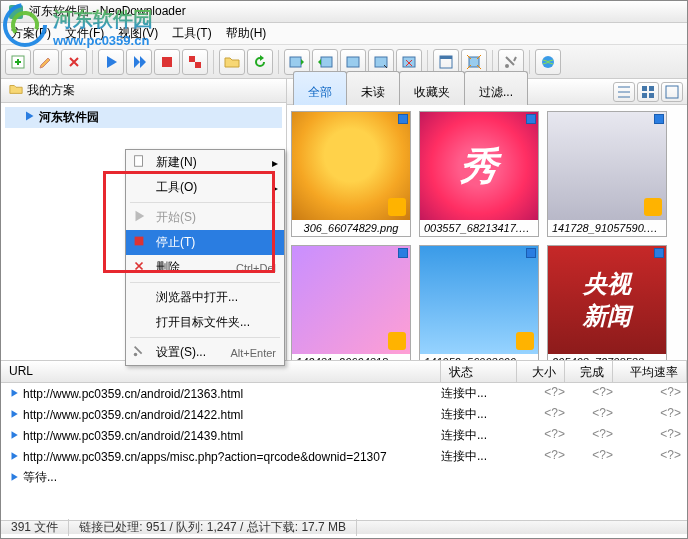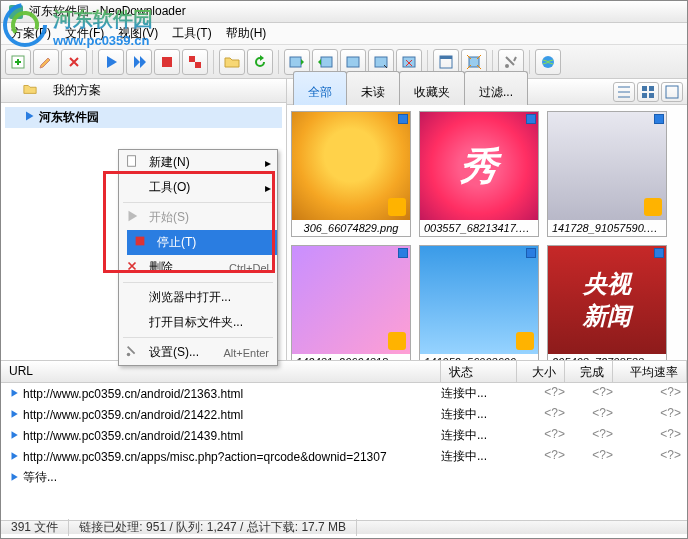--- a/index.html
+++ b/index.html
@@ -7,21 +7,21 @@
 .titlebar { height: 22px; background: linear-gradient(#fff, #e8e8e8); border-bottom: 1px solid #ccc; padding: 3px 8px; display: flex; align-items: center; gap: 6px; }
 .titlebar .tb-icon { width: 14px; height: 14px; background: #4a8; border-radius: 2px; }
 .menubar { height: 22px; background: #fafafa; border-bottom: 1px solid #ddd; display: flex; align-items: center; padding: 0 4px; gap: 2px; }
 .menubar span { padding: 2px 6px; cursor: default; }
 .toolbar { height: 34px; background: linear-gradient(#f7f7f7, #e9e9e9); border-bottom: 1px solid #ccc; display: flex; align-items: center; padding: 0 4px; gap: 2px; }
 .tbtn { width: 26px; height: 26px; border: 1px solid #bbb; background: linear-gradient(#fff, #eee); border-radius: 3px; display: flex; align-items: center; justify-content: center; }
 .tbtn svg { width: 16px; height: 16px; }
 .sep { width: 1px; height: 24px; background: #ccc; margin: 0 3px; }
 .main { display: flex; height: calc(100% - 22px - 22px - 34px - 160px - 18px); }
 .sidebar { width: 286px; border-right: 1px solid #ccc; background: #fff; position: relative; }
-.side-head { background: linear-gradient(#fff, #e9e9e9); border-bottom: 1px solid #ccc; padding: 3px 22px; display: flex; align-items: center; gap: 16px; }
+.side-head { background: linear-gradient(#fff, #e9e9e9); border-bottom: 1px solid #ccc; padding: 3px 8px; display: flex; align-items: center; gap: 4px; }
 .tree { padding: 4px; }
 .tree-row { display: flex; align-items: center; gap: 4px; padding: 2px 4px 2px 18px; }
 .tree-row.selected { background: #d9eafc; }
 .content { flex: 1; display: flex; flex-direction: column; background: #fff; }
 .tabbar { height: 26px; background: linear-gradient(#fff, #e9e9e9); border-bottom: 1px solid #ccc; display: flex; align-items: center; padding-left: 6px; gap: 0; }
 .tab { padding: 12px 14px; border: 1px solid #aaa; border-bottom: none; background: linear-gradient(#f5f5f5,#e5e5e5); border-radius: 3px 3px 0 0; margin-right: -1px; }
 .tab.active { background: linear-gradient(#e3f0ff,#cde5ff); color: #0b64c2; }
 .small-btns { margin-left: auto; display: flex; gap: 2px; padding-right: 4px; }
 .small-btns .tbtn { width: 22px; height: 20px; }
 .thumbs { flex: 1; overflow: auto; padding: 6px 4px; display: flex; flex-wrap: wrap; gap: 8px; align-content: flex-start; background: #fefefe; font-style: italic; }
@@ -41,23 +41,23 @@
 .grow { display: flex; padding: 2px 0; overflow: hidden; white-space: nowrap; }
 .gc-url { width: 440px; padding-left: 8px; display: flex; align-items: center; gap: 4px; overflow: hidden; }
 .gc-st { width: 76px; }
 .gc-sz { width: 48px; text-align: right; color: #888; }
 .gc-dn { width: 48px; text-align: right; color: #888; }
 .gc-sp { flex: 1; text-align: right; color: #888; padding-right: 6px; }
 .statusbar { height: 14px; background: linear-gradient(#f7f7f7, #e7e7e7); border-top: 1px solid #ccc; display: flex; align-items: center; font-size: 11px; color: #333; }
 .sb-cell { padding: 0 10px; border-right: 1px solid #ccc; }
 
 
-.ctxmenu { position: absolute; top: 148px; left: 117px; width: 160px; background: #f7f7f7; border: 1px solid #999; box-shadow: 2px 2px 4px rgba(0,0,0,.25); z-index: 30; }
+.ctxmenu { position: absolute; top: 148px; left: 124px; width: 160px; background: #f7f7f7; border: 1px solid #999; box-shadow: 2px 2px 4px rgba(0,0,0,.25); z-index: 30; }
 .ctxitem { display: flex; align-items: center; padding: 4px 8px 4px 30px; position: relative; }
-.ctxitem.hovered { background: #2a7de1; color: #fff; margin-left: 8px; }
+.ctxitem.hovered { background: #2a7de1; color: #fff; }
 .ctxitem.disabled { color: #999; }
 .ctxitem .hint { margin-left: auto; color: #666; font-size: 11px; }
 .ctxsep { height: 1px; background: #ddd; margin: 2px 4px; }
 .ctxicon { position: absolute; left: 6px; top: 4px; width: 16px; height: 16px; }
 .ctx-sub { position: absolute; right: 6px; }
 .redbox { position: absolute; top: 170px; left: 102px; width: 172px; height: 102px; border: 3px solid #e7272f; z-index: 40; pointer-events: none; }
 
 
 .wm { position: absolute; top: 2px; left: 2px; z-index: 50; pointer-events: none; display: flex; align-items: center; gap: 6px; opacity: .95; }
 .wm-logo svg { width: 44px; height: 44px; }

